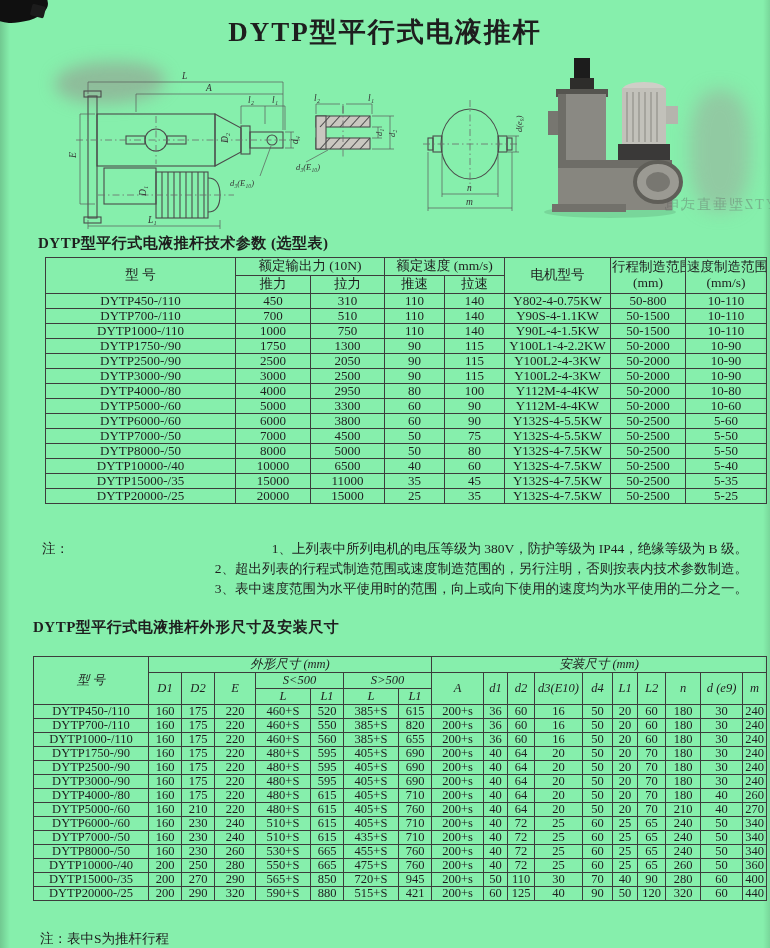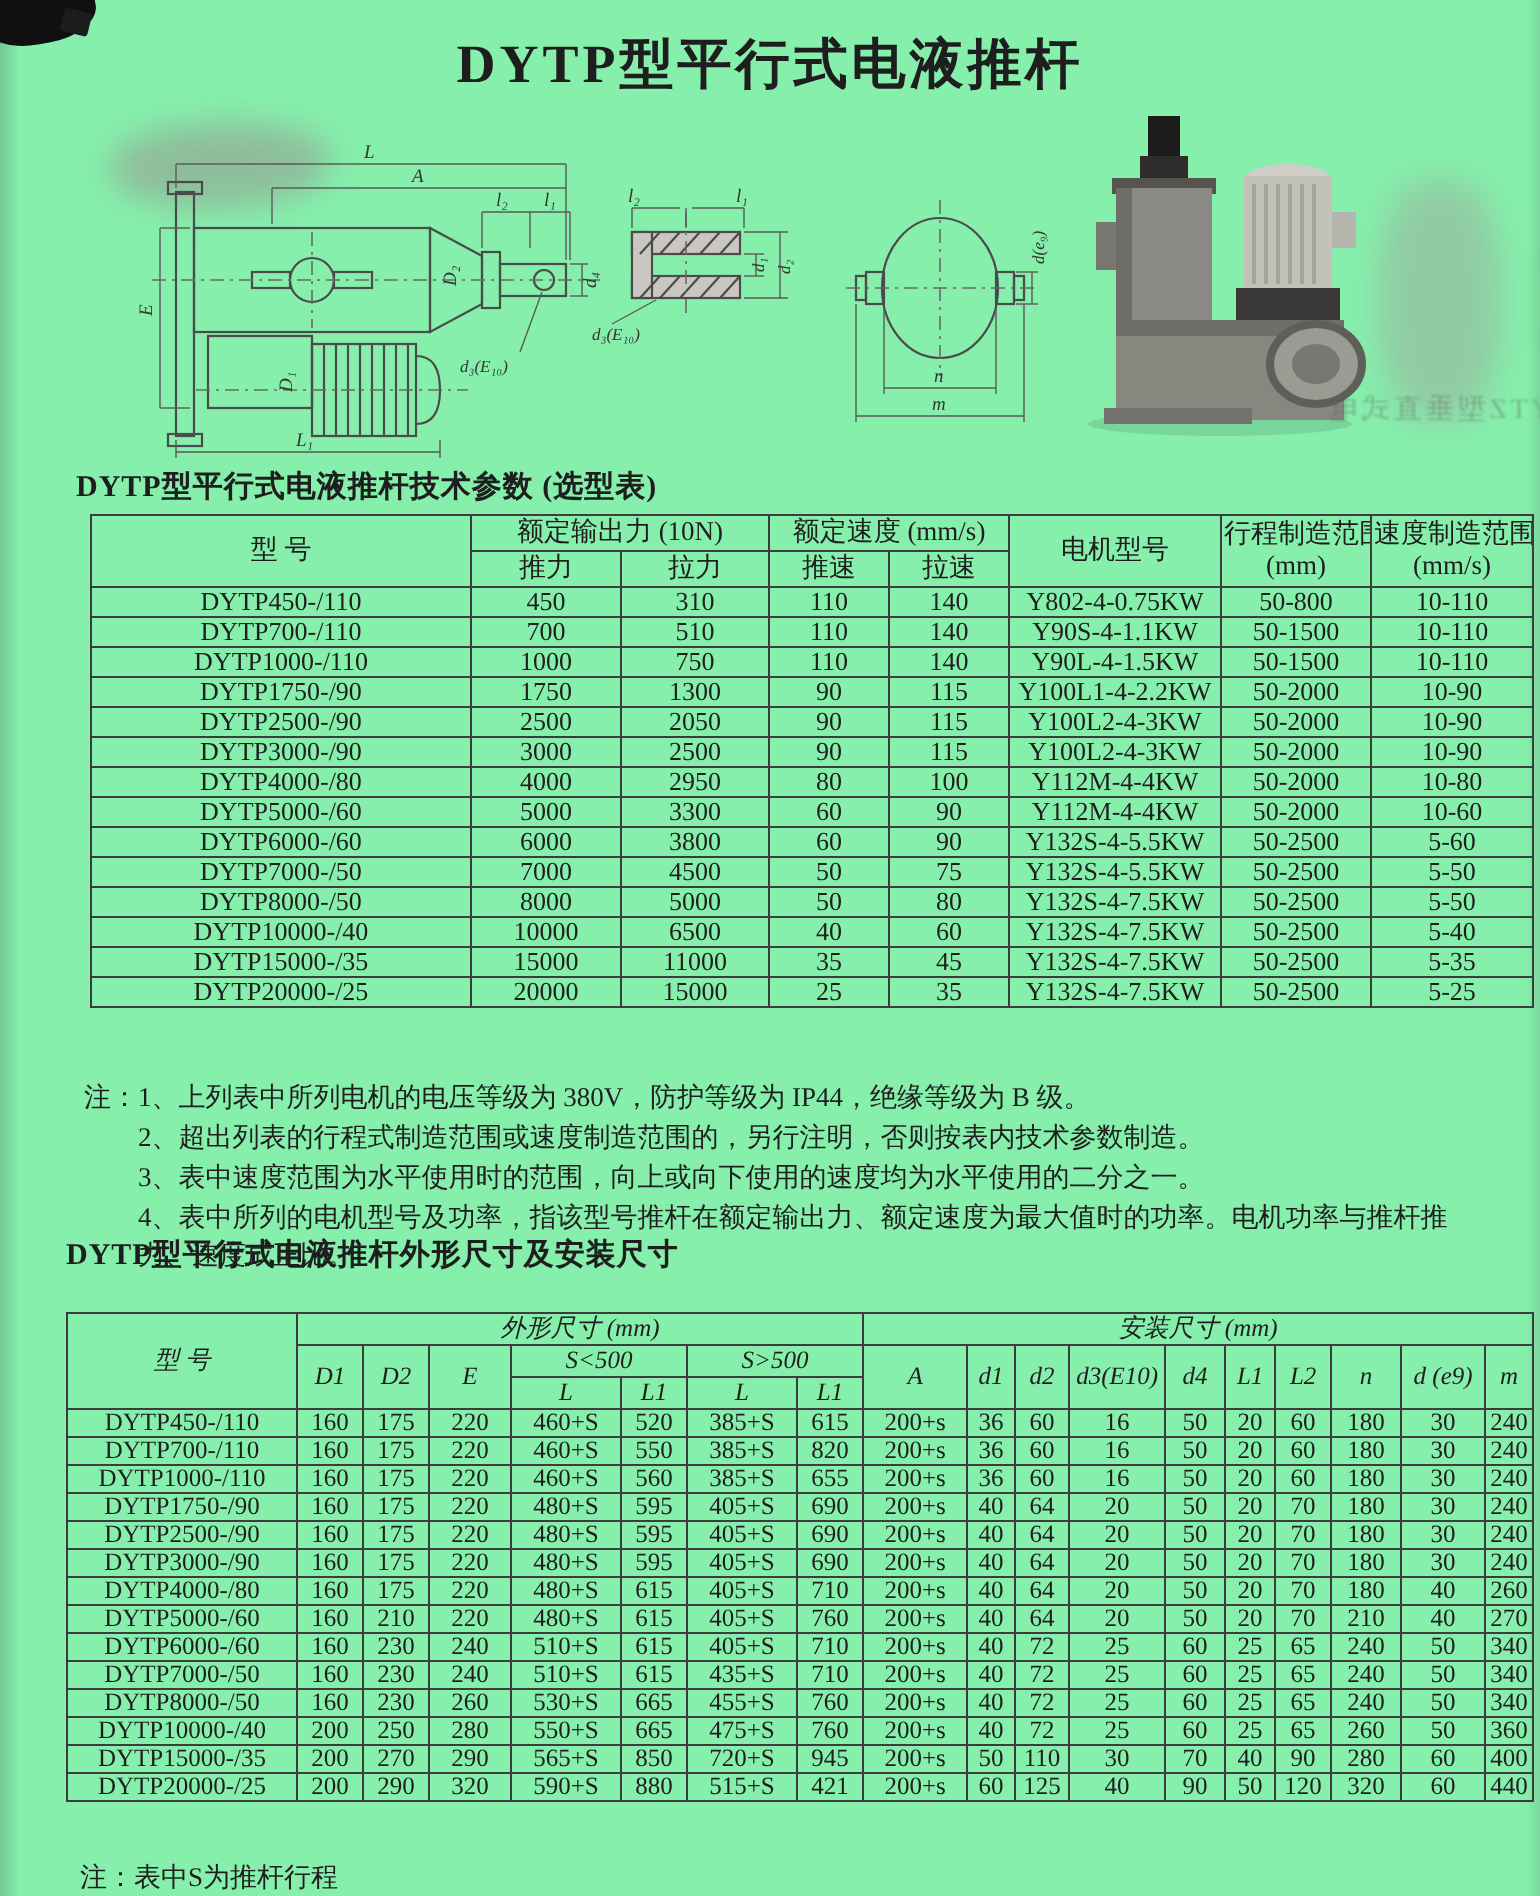--- a/index.html
+++ b/index.html
@@ -25,21 +25,21 @@
   .t1{position:absolute;top:257px;left:45px;width:721px;font-size:13px;}
   .t1 thead th{font-size:13.5px;line-height:1.25;}
   .t1 tbody td{height:14px;line-height:1.05;font-size:13px;}
   .t2{position:absolute;top:656px;left:33px;width:733px;font-size:12.5px;}
   .t2 thead th{font-size:12.5px;line-height:1.2;font-style:italic;}
   .t2 tbody td{height:13px;line-height:1;font-size:12.5px;}
   .two-line{display:block;line-height:1.2;}
   .notes{position:absolute;top:540px;left:42px;width:706px;font-size:13.5px;line-height:1.4;}
   .note-line{display:flex;}
   .note-prefix{flex:0 0 auto;}
-  .note-items{flex:1;}
+  .note-items{flex:1;text-align:right;}
   .note-item{margin:0 0 1px 0;}
   .footer-note{position:absolute;top:930px;left:40px;font-size:13.5px;}
   svg text{font-family:"Liberation Serif",serif;font-style:italic;fill:#353535;}
 </style>
 </head>
 <body>
 
 <div class="page">
   <div class="edge-left"></div>
   <div class="edge-right"></div>
@@ -386,21 +386,20 @@
       </tbody>
   </table>
 
   <div class="notes">
     <div class="note-line">
       <span class="note-prefix">注：</span>
       <div class="note-items">
         <div class="note-item">1、上列表中所列电机的电压等级为 380V，防护等级为 IP44，绝缘等级为 B 级。</div>
         <div class="note-item">2、超出列表的行程式制造范围或速度制造范围的，另行注明，否则按表内技术参数制造。</div>
         <div class="note-item">3、表中速度范围为水平使用时的范围，向上或向下使用的速度均为水平使用的二分之一。</div>
-        <div class="note-item">4、表中所列的电机型号及功率，指该型号推杆在额定输出力、额定速度为最大值时的功率。电机功率与推杆推力、速度成正比。</div>
       </div>
     </div>
   </div>
 
   <h2 class="section-title st2">DYTP型平行式电液推杆外形尺寸及安装尺寸</h2>
 
   <table class="t2">
     <colgroup>
       <col style="width:115px">
         <col style="width:33px">

